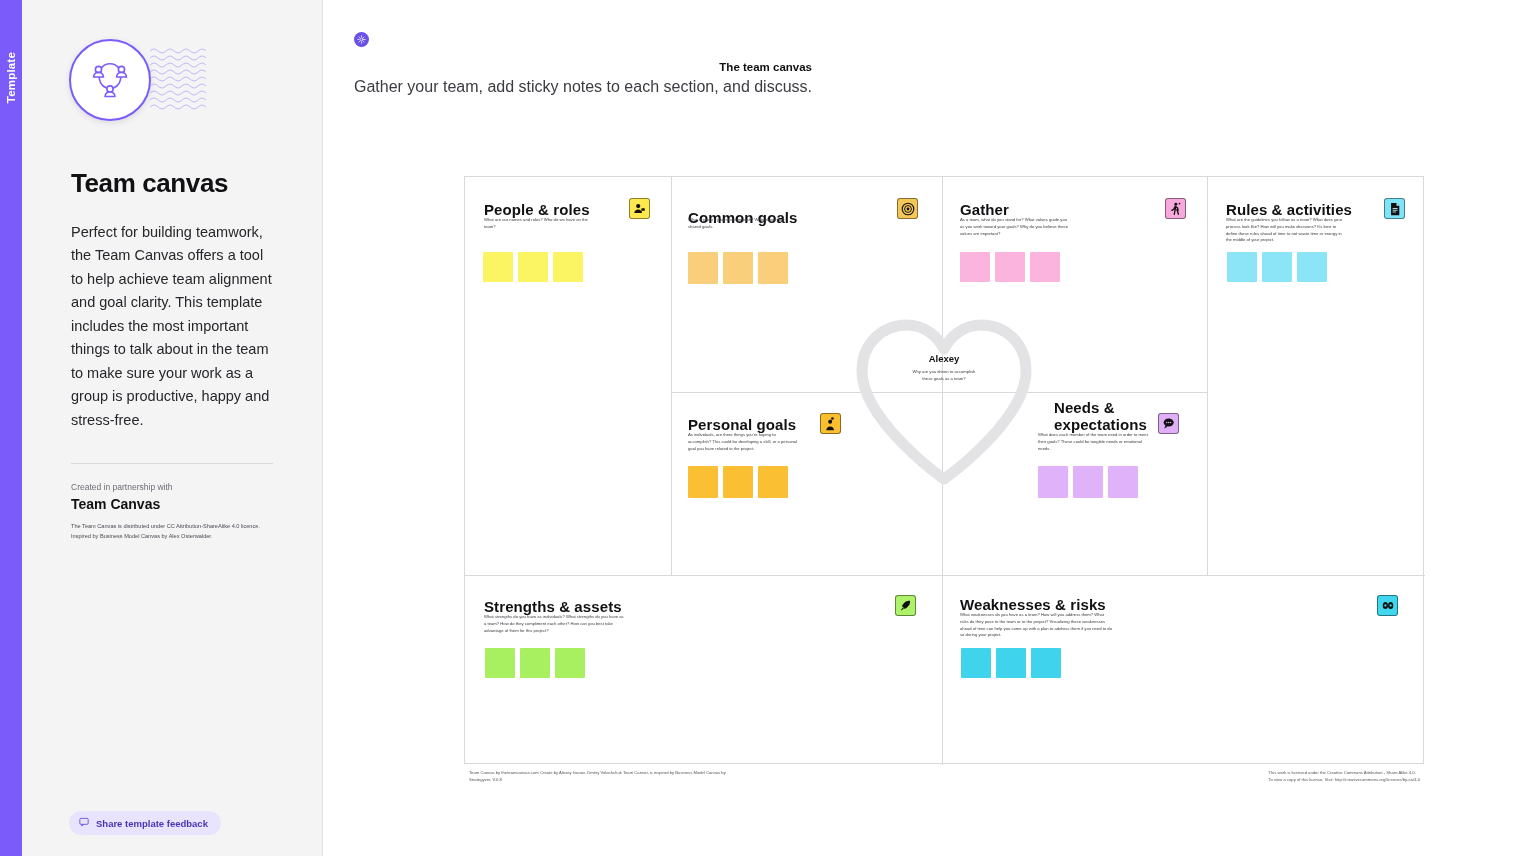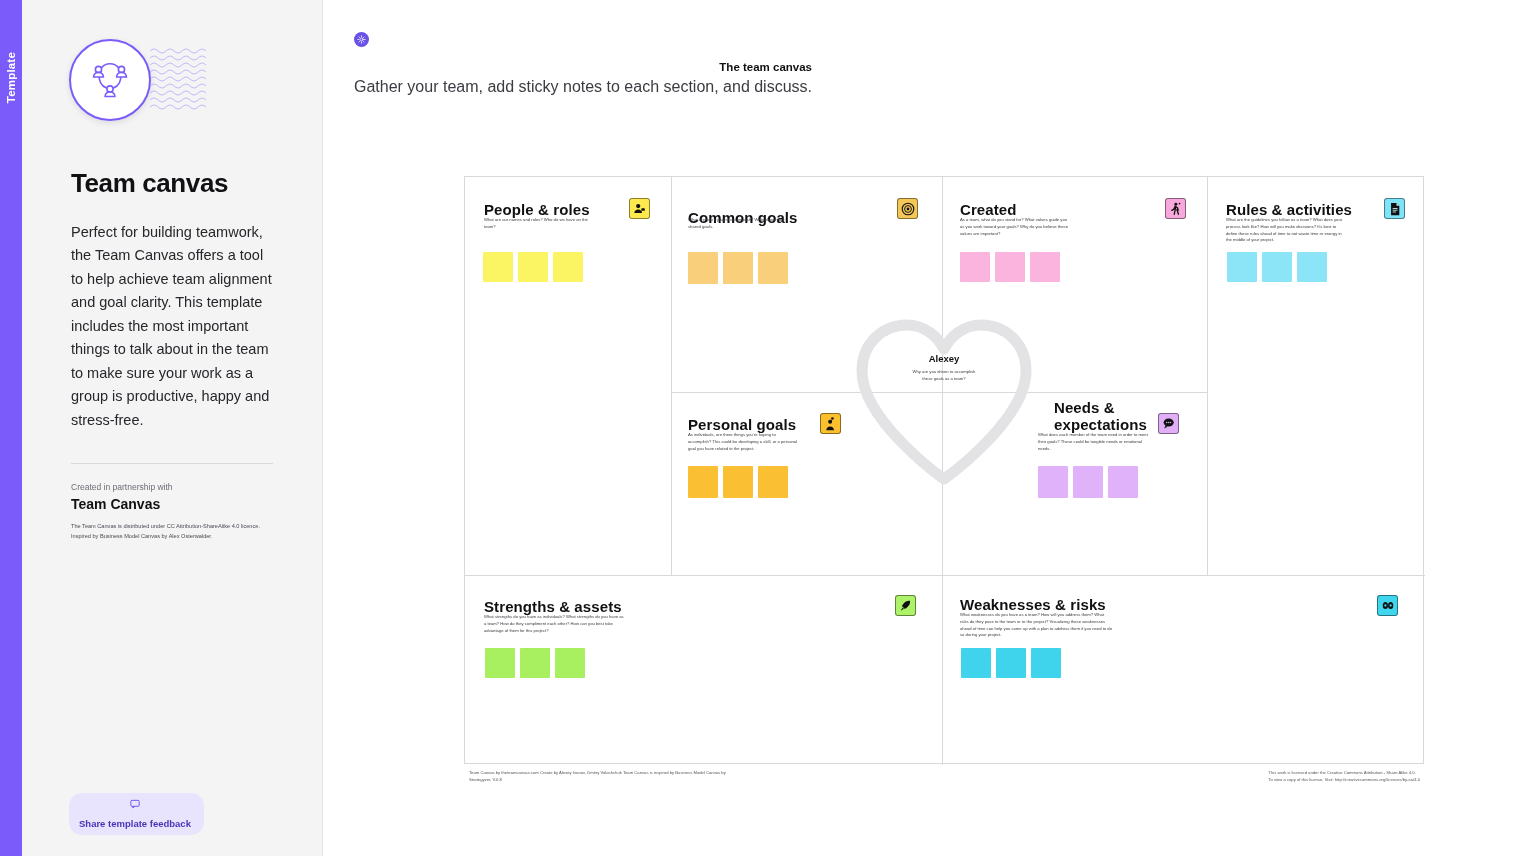--- a/index.html
+++ b/index.html
@@ -62,21 +62,21 @@
     margin: 10px 49px 0 49px; font-size: 5.6px; line-height: 1.75; color: #4a4a52;
     max-width: 200px;
   }
   .feedback-btn {
     position: absolute; left: 47px; bottom: 21px;
     display: inline-flex; align-items: center; gap: 7px;
     background: #e9e4fd; color: #4a35b8;
     border: none; border-radius: 13px;
     padding: 6px 13px 6px 10px;
     font-family: "Liberation Sans", sans-serif;
-    font-size: 9.5px; font-weight: 700; cursor: pointer; flex-direction: column;
+    font-size: 9.5px; font-weight: 700; cursor: pointer;
   }
 
   
   .main { flex: 1; height: 856px; position: relative; background: #fff; }
   .main-head { position: absolute; left: 31px; top: 32px; text-align: right; }
   .head-badge {
     width: 15px; height: 15px; border-radius: 50%;
     background: #6a52e8; display: flex; align-items: center; justify-content: center;
   }
   .head-title {
@@ -253,21 +253,21 @@
             </svg>
         </div>
         <div class="notes" style="left:16px; top:75px;">
           <div class="note tall" style="background:#f9cf7c;"></div>
           <div class="note tall" style="background:#f9cf7c;"></div>
           <div class="note tall" style="background:#f9cf7c;"></div>
         </div>
       </div>
 
       <div class="cell" style="left:478px;top:0;width:264px;height:215px;">
-        <div class="cell-title" style="left:17px; top:24px;">Created</div>
+        <div class="cell-title" style="left:17px; top:24px;">Gather</div>
         <div class="cell-desc" style="left:17px; top:40px; width:112px;">As a team, what do you stand for? What values guide you as you work toward your goals? Why do you believe these values are important?</div>
         <div class="icon-box" style="left:222px; top:21px; background:#f7a8dd;">
           <svg width="13" height="14" viewBox="0 0 14 16">
               <circle cx="7.4" cy="2.6" r="1.7" fill="#111"></circle>
               <path d="M6.6 4.8 5 8.4l-2.2 1.2M6.6 4.8l2.6 1.6.9 3M7 6.6 5.6 14M8.6 8.6 10.4 14" stroke="#111" stroke-width="1.5" fill="none" stroke-linecap="round"></path>
               <circle cx="11.6" cy="1.8" r="1" fill="#111"></circle>
             </svg>
         </div>
         <div class="notes" style="left:17px; top:75px;">
           <div class="note" style="background:#fbb4de;"></div>

